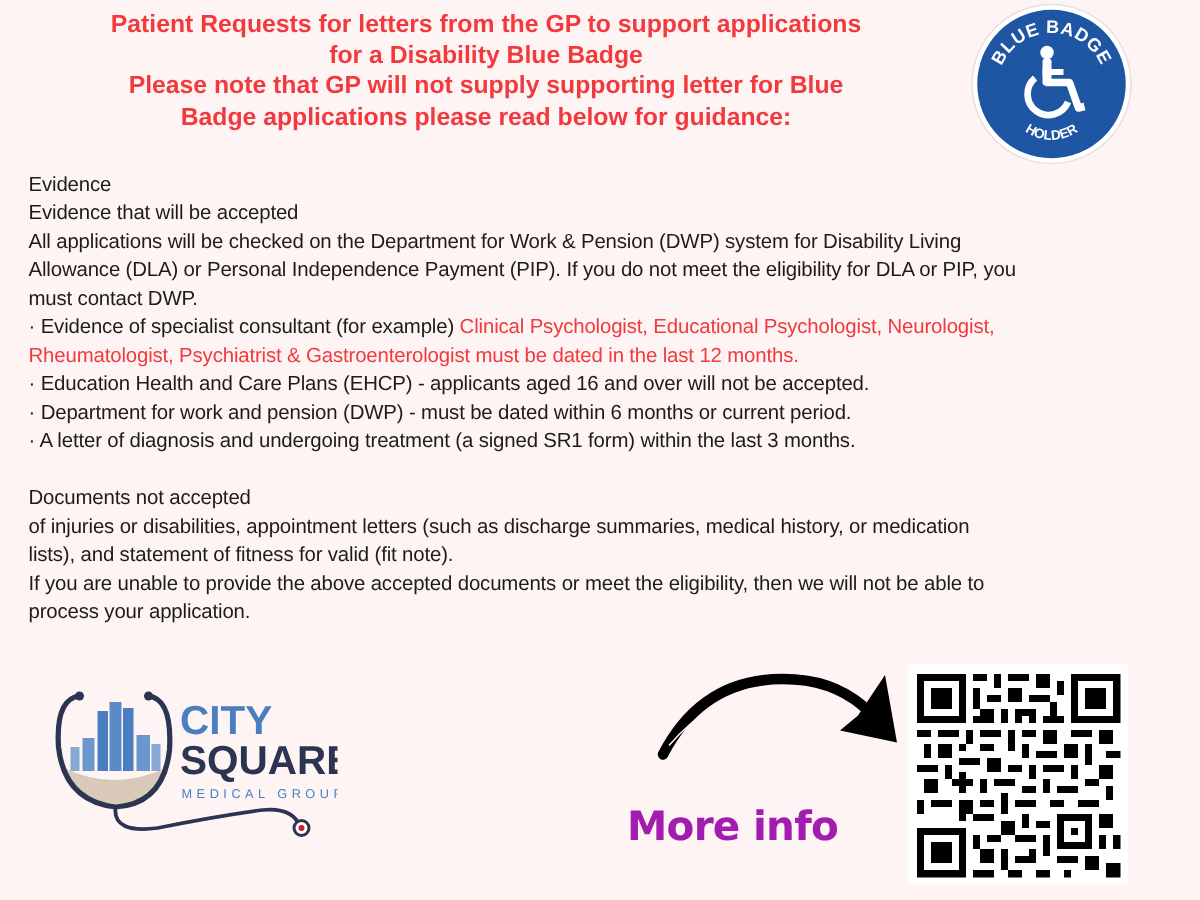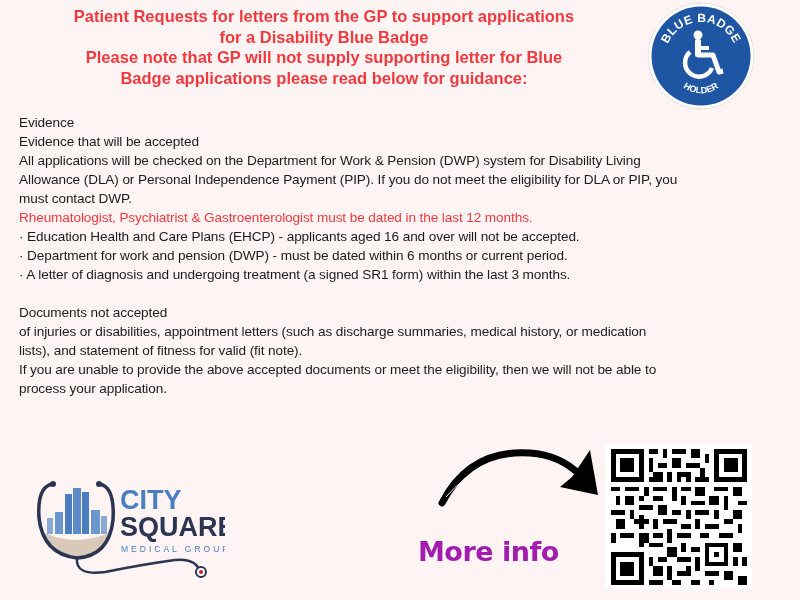--- a/index.html
+++ b/index.html
@@ -27,21 +27,21 @@
     font-weight: normal;
     font-size: 13.6px;
     line-height: 19px;
     color: #1c1c1c;
     letter-spacing: -0.1px;
   }
   .body-text .line { white-space: nowrap; height: 19px; }
   .body-text .gap { height: 19px; }
   .red { color: #f2393e; }
   .logo {
-    position: absolute; left: 35px; top: 476px; width: 190px; height: 105px; text-align: center;
+    position: absolute; left: 35px; top: 456px; width: 190px; height: 105px; text-align: center;
   }
   .arrow {
     position: absolute; left: 430px; top: 445px; width: 170px; height: 65px;
   }
   .more-info {
     position: absolute; left: 418px; top: 536px;
     font-size: 27px; font-weight: bold; color: #a21caf;
     font-family: "DejaVu Sans", sans-serif;
     letter-spacing: -0.5px;
   }
@@ -83,20 +83,21 @@
     <path d="M 43 50 A 14 14 0 1 0 65 66" stroke="#ffffff" stroke-width="4.5" fill="none"></path>
   </svg>
 </div>
 
 <div class="body-text">
   <div class="line">Evidence</div>
   <div class="line">Evidence that will be accepted</div>
   <div class="line">All applications will be checked on the Department for Work &amp; Pension (DWP) system for Disability Living</div>
   <div class="line">Allowance (DLA) or Personal Independence Payment (PIP). If you do not meet the eligibility for DLA or PIP, you</div>
   <div class="line">must contact DWP.</div>
+  <div class="line"><span>· Evidence of specialist consultant (for example) </span><span class="red">Clinical Psychologist, Educational Psychologist, Neurologist,</span></div>
   <div class="line red">Rheumatologist, Psychiatrist &amp; Gastroenterologist must be dated in the last 12 months.</div>
   <div class="line">· Education Health and Care Plans (EHCP) - applicants aged 16 and over will not be accepted.</div>
   <div class="line">· Department for work and pension (DWP) - must be dated within 6 months or current period.</div>
   <div class="line">· A letter of diagnosis and undergoing treatment (a signed SR1 form) within the last 3 months.</div>
   <div class="gap"></div>
   <div class="line">Documents not accepted</div>
   <div class="line">of injuries or disabilities, appointment letters (such as discharge summaries, medical history, or medication</div>
   <div class="line">lists), and statement of fitness for valid (fit note).</div>
   <div class="line">If you are unable to provide the above accepted documents or meet the eligibility, then we will not be able to</div>
   <div class="line">process your application.</div>

